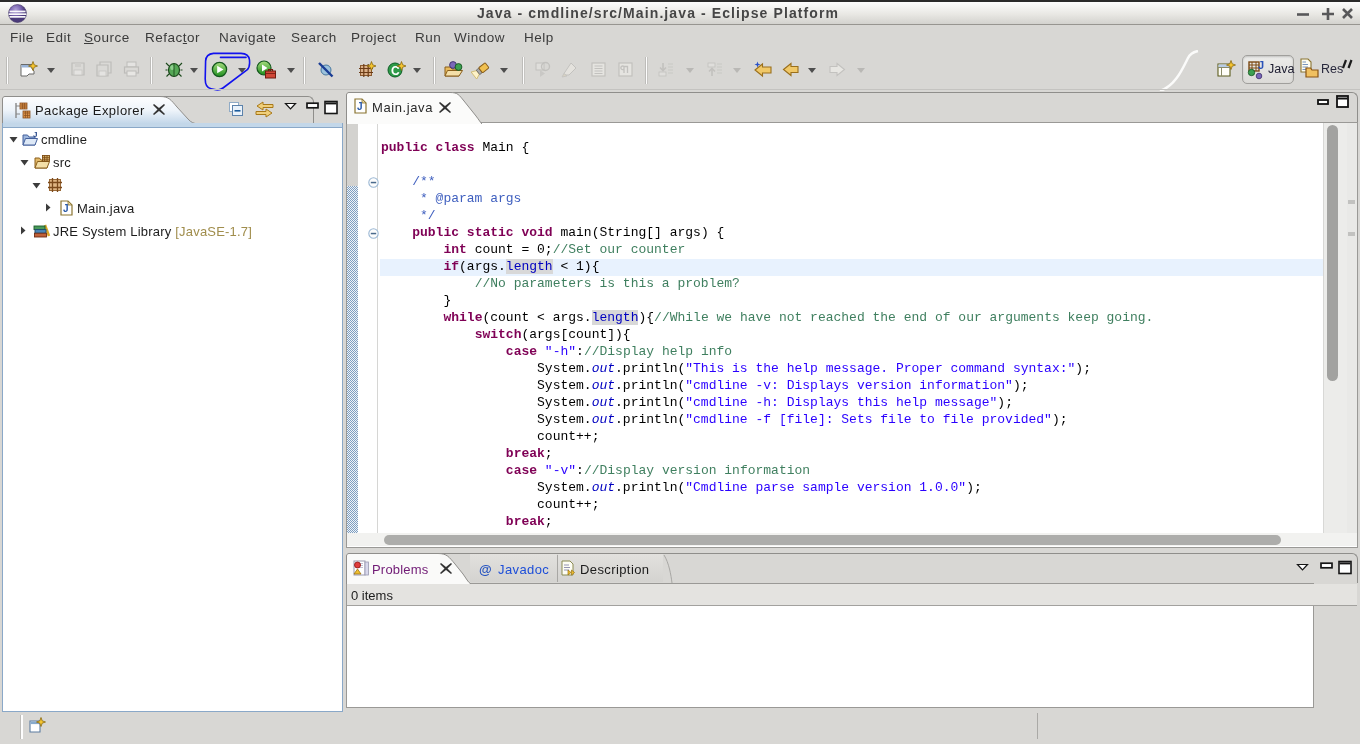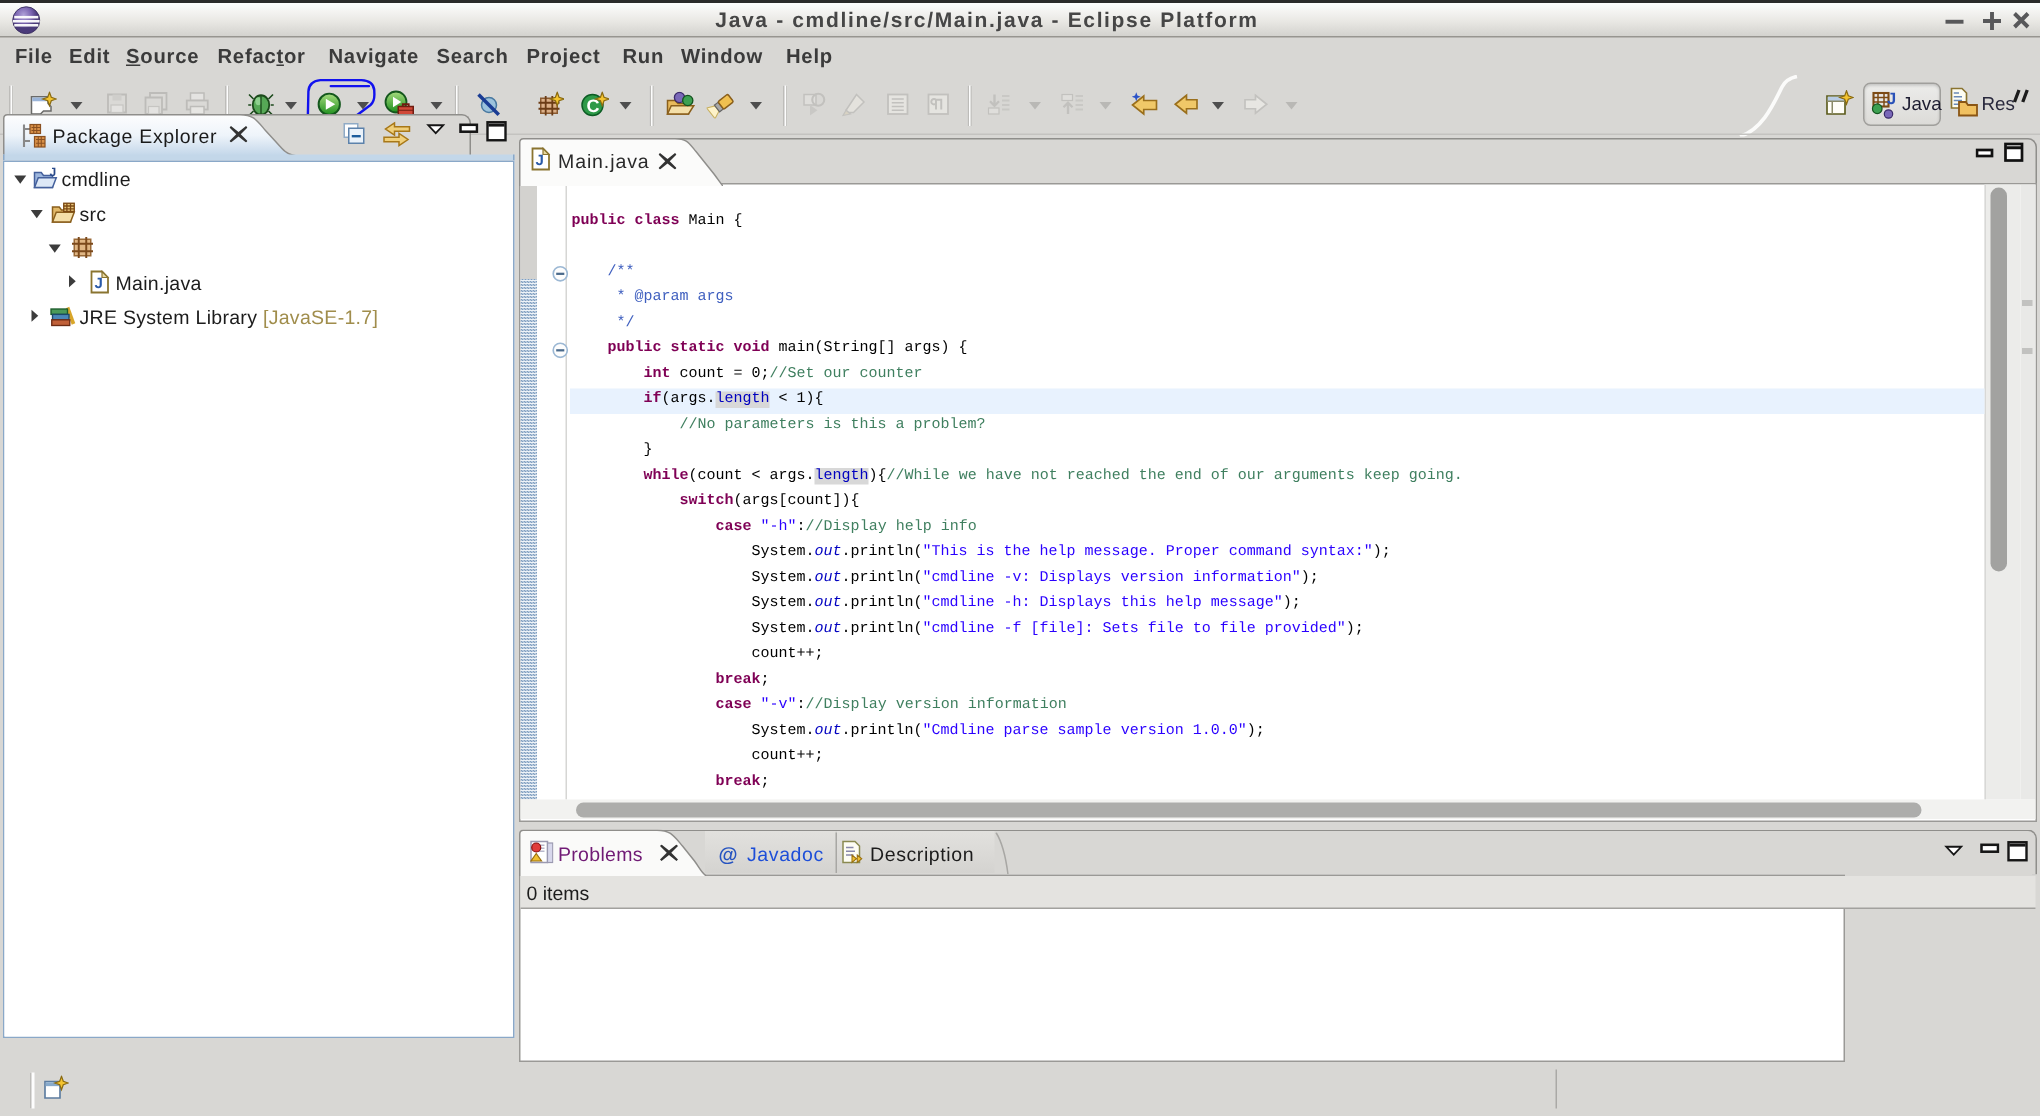--- a/index.html
+++ b/index.html
@@ -6,45 +6,45 @@
   html,body { width:1360px; height:744px; overflow:hidden; }
   body { font-family:"Liberation Sans", sans-serif; background:#d8d7d4; position:relative; }
   .abs { position:absolute; }
   
   #topline { left:0; top:0; width:1360px; height:2px; background:#2b2b2b; }
   #titlebar { left:0; top:2px; width:1360px; height:23px;
     background:linear-gradient(#fdfdfd, #e9e8e4 55%, #d3d2ce); border-bottom:1px solid #979590; }
   #title-text { left:0; top:5px; width:1316px; text-align:center; font-size:14px; font-weight:bold; color:#464646; letter-spacing:1.1px; }
   
   #menubar { left:0; top:26px; width:1360px; height:24px; }
-  .menu { position:absolute; top:4px; font-size:13.5px; color:#3b3b3b; letter-spacing:0.5px;font-weight:bold; }
+  .menu { position:absolute; top:4px; font-size:13.5px; color:#3b3b3b; letter-spacing:0.5px; }
   
   #toolbar { left:0; top:50px; width:1360px; height:41px; }
   .groove { position:absolute; top:7px; width:3px; height:27px; background:#fdfdfd; border-left:1px solid #bdbcb9; border-right:1px solid #c6c5c2; }
   .tbi { position:absolute; top:11px; }
   .dd { position:absolute; top:18px; width:0; height:0; border-left:4.5px solid transparent; border-right:4.5px solid transparent; border-top:5px solid #4e4e4e; }
   .dd.dis { border-top-color:#b9b8b5; }
   #mainline { left:0; top:89px; width:1360px; height:1px; background:#c4c3c0; }
   
   .panel { position:absolute; background:#d8d7d4; }
   .ptabbar { position:absolute; left:0; top:0; right:0; height:30px; border:1px solid #8f8e8b; border-bottom:none; border-radius:6px 6px 0 0; }
   
-  #pkgpanel { left:2px; top:76px; width:312px; height:617px; }
+  #pkgpanel { left:2px; top:96px; width:312px; height:617px; }
   #pkgcontent { position:absolute; left:0; top:31px; width:341px; height:585px; background:#fff; border:1px solid #8aa8c8; }
   .tree-row { position:absolute; left:0; height:23px; width:100%; font-size:13px; letter-spacing:0.2px; color:#1c1c1c; }
   
   #edpanel { left:346px; top:92px; width:1012px; height:456px; }
   #edcontent { position:absolute; left:0; top:30px; width:1012px; height:426px; background:#fff; border:1px solid #9a9996; }
   
   #botpanel { left:346px; top:553px; width:1012px; height:155px; }
-  #botcontent { position:absolute; left:0; top:30px; width:884px; height:125px; background:#fff; border:1px solid #9a9996;padding-left:44px; }
+  #botcontent { position:absolute; left:0; top:30px; width:968px; height:125px; background:#fff; border:1px solid #9a9996;padding-left:44px; }
   
   #statusbar { left:0; top:710px; width:1360px; height:34px; }
   
-  #code { position:absolute; left:34px; top:16px; font-family:"Liberation Mono", monospace; font-size:10px; line-height:17px; white-space:pre; color:#000; }
+  #code { position:absolute; left:34px; top:16px; font-family:"Liberation Mono", monospace; font-size:13px; line-height:17px; white-space:pre; color:#000; }
   .kw { color:#7f0055; font-weight:bold; }
   .st { color:#2a00ff; }
   .cm { color:#3f7f5f; }
   .jd { color:#3f5fbf; }
   .fld { color:#0000c0; }
   .occ { background:#d8d8d8; }
 </style>
 </head>
 <body>
 <div class="abs" id="topline"></div>

